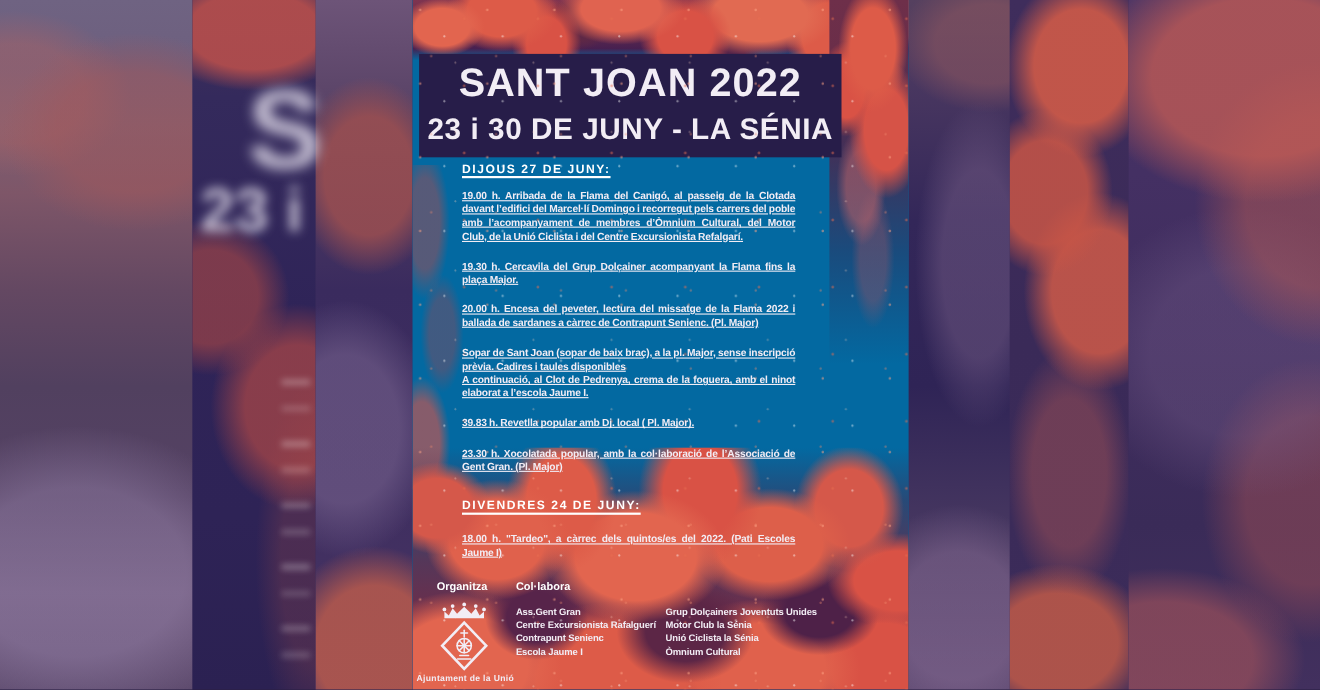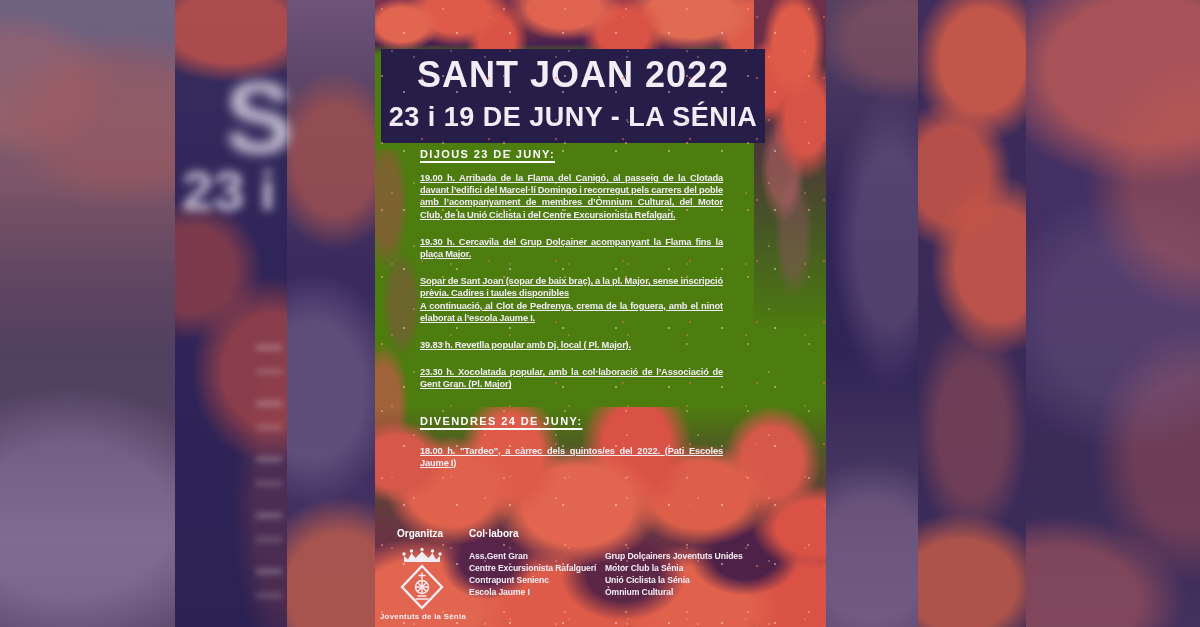--- a/index.html
+++ b/index.html
@@ -62,21 +62,21 @@
   .ghost-s   { left:225px; top:60px;  font-size:102px; filter:blur(6px); }
   .ghost-23i { left:182px; top:158px; font-size:56px;  filter:blur(5px); }
   .ghost-dashes { position:absolute; left:256px; top:345px; width:26px; height:278px;
     filter:blur(3px); opacity:.55;
     background:repeating-linear-gradient(180deg,
       rgba(255,255,255,.55) 0 5px, transparent 5px 24px,
       rgba(255,255,255,.38) 24px 29px, transparent 29px 56px);
   }
   
   .poster { position:absolute; left:375px; top:0; width:451px; height:627px;
-    background:#4d7c0f; overflow:hidden; color:#f2edf5; }
+    background:#0369a1; overflow:hidden; color:#f2edf5; }
   .fire { position:absolute; pointer-events:none; }
   .fire-top { left:0; top:0; width:451px; height:55px; z-index:1;
     background:
       radial-gradient(55px 38px at 6% 45%,  #e2654f 0 45%, transparent 70%),
       radial-gradient(70px 50px at 18% 20%, #dd5b48 0 45%, transparent 72%),
       radial-gradient(45px 60px at 27% 72%, #d95245 0 40%, transparent 70%),
       radial-gradient(80px 45px at 42% 15%, #e06350 0 45%, transparent 72%),
       radial-gradient(60px 55px at 55% 60%, #d95245 0 42%, transparent 70%),
       radial-gradient(90px 50px at 70% 25%, #e16a52 0 48%, transparent 75%),
       radial-gradient(55px 65px at 84% 58%, #dd5b48 0 45%, transparent 72%),
@@ -170,30 +170,31 @@
 
   <div class="poster">
 
     <div class="fire fire-top"></div>
     <div class="fire fire-right"></div>
     <div class="fire fire-left"></div>
     <div class="fire fire-bottom"></div>
 
     <div class="title-box">
       <div class="title-line1">SANT JOAN 2022</div>
-      <div class="title-line2">23 i 19 DE JUNY - LA SÉNIA</div>
+      <div class="title-line2">23 i 30 DE JUNY - LA SÉNIA</div>
     </div>
 
     <div class="speckles"></div>
 
     <div class="schedule">
       <section class="day1">
-        <h3 class="day-heading">DIJOUS 23 DE JUNY:</h3>
+        <h3 class="day-heading">DIJOUS 27 DE JUNY:</h3>
         <p class="event">19.00 h. Arribada de la Flama del Canigó, al passeig de la Clotada davant l’edifici del Marcel·lí Domingo i recorregut pels carrers del poble amb l’acompanyament de membres d’Òmnium Cultural, del Motor Club, de la Unió Ciclista i del Centre Excursionista Refalgarí.</p>
         <p class="event">19.30 h. Cercavila del Grup Dolçainer acompanyant la Flama fins la plaça Major.</p>
+        <p class="event">20.00 h. Encesa del peveter, lectura del missatge de la Flama 2022 i ballada de sardanes a càrrec de Contrapunt Senienc. (Pl. Major)</p>
         <p class="event">Sopar de Sant Joan (sopar de baix braç), a la pl. Major, sense inscripció prèvia. Cadires i taules disponibles
 A continuació, al Clot de Pedrenya, crema de la foguera, amb el ninot elaborat a l’escola Jaume I.</p>
         <p class="event">39.83 h. Revetlla popular amb Dj. local ( Pl. Major).</p>
         <p class="event">23.30 h. Xocolatada popular, amb la col·laboració de l’Associació de Gent Gran. (Pl. Major)</p>
       </section>
       <section class="day2">
         <h3 class="day-heading">DIVENDRES 24 DE JUNY:</h3>
         <p class="event">18.00 h. "Tardeo", a càrrec dels quintos/es del 2022. (Pati Escoles Jaume I)</p>
       </section>
     </div>
@@ -216,21 +217,21 @@
           <line x1="28" y1="27" x2="28" y2="33"></line>
           <line x1="25" y1="29.5" x2="31" y2="29.5"></line>
           <circle cx="28" cy="41" r="6.5"></circle>
           <line x1="28" y1="34.5" x2="28" y2="47.5"></line>
           <line x1="21.5" y1="41" x2="34.5" y2="41"></line>
           <line x1="23.5" y1="36.5" x2="32.5" y2="45.5"></line>
           <line x1="32.5" y1="36.5" x2="23.5" y2="45.5"></line>
           <path d="M22 53 L34 53 M24 50 L32 50"></path>
         </g>
       </svg>
-      <div class="logo-caption">Joventuts de la Sénia</div>
+      <div class="logo-caption">Ajuntament de la Unió</div>
 
       <ul class="credit-list list-1">
         <li>Ass.Gent Gran</li>
         <li>Centre Excursionista Rafalguerí</li>
         <li>Contrapunt Senienc</li>
         <li>Escola Jaume I</li>
       </ul>
       <ul class="credit-list list-2">
         <li>Grup Dolçainers Joventuts Unides</li>
         <li>Motor Club la Sénia</li>

